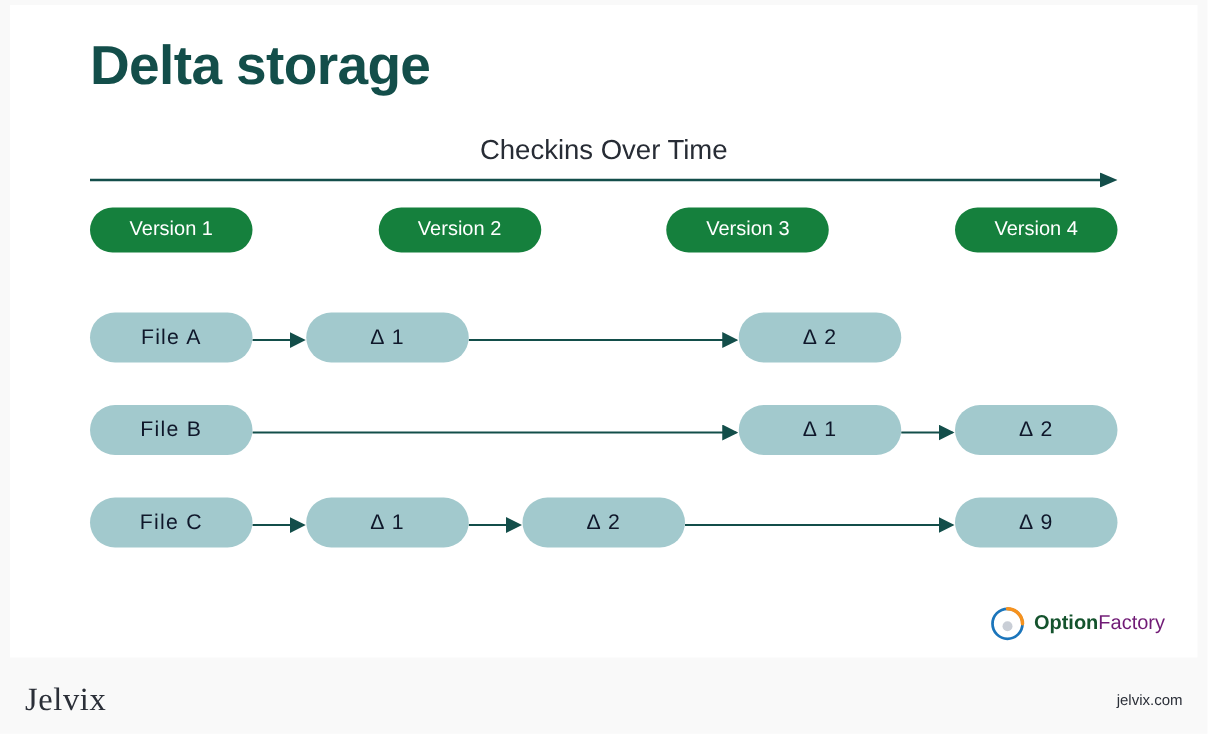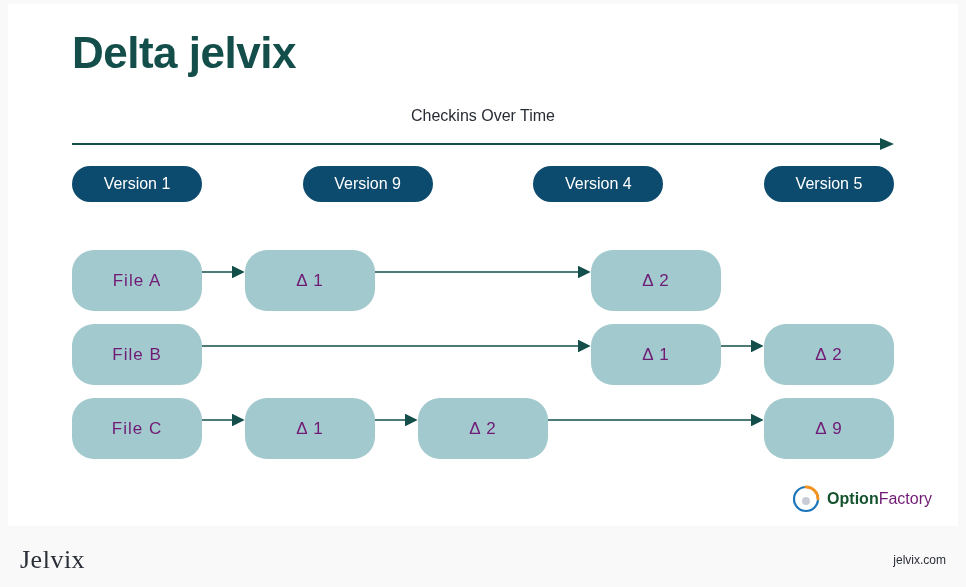--- a/index.html
+++ b/index.html
@@ -21,39 +21,39 @@
     left: 64px; top: 24px;
     font-size: 44px;
     font-weight: 800;
     color: #134e4a;
     letter-spacing: -0.5px;
   }
   .timeline-label {
     position: absolute;
     left: 0; right: 0; top: 103px;
     text-align: center;
-    font-size: 16px;
+    font-size: 22px;
     color: #272c35;
     font-weight: 500;
   }
   .timeline-arrow {
     position: absolute;
     left: 64px; top: 134px;
     width: 822px; height: 12px;
   }
   .version-row {
     position: absolute;
     left: 64px; top: 162px;
     width: 822px;
     display: flex;
     justify-content: space-between;
   }
   .version-pill {
     width: 130px; height: 36px;
-    background: #0c4a6e;
+    background: #15803d;
     color: #fff;
     border-radius: 18px;
     display: flex;
     align-items: center;
     justify-content: center;
     font-size: 16px;
     font-weight: 500;
   }
   .file-row {
     position: absolute;
@@ -66,23 +66,23 @@
   .file-row.c { top: 394px; }
   .file-row svg.connector {
     position: absolute;
     left: 0; top: 0;
     width: 822px; height: 44px;
     z-index: 0;
   }
   .node {
     position: absolute;
     top: 0;
-    width: 130px; height: 61px;
+    width: 130px; height: 40px;
     background: #a2c9cd;
-    color: #701a75;
+    color: #0f172a;
     border-radius: 22px;
     display: flex;
     align-items: center;
     justify-content: center;
     font-size: 17px;
     font-weight: 500;
     z-index: 1;
     letter-spacing: 1px;
   }
   .c1 { left: 0px; }
@@ -118,34 +118,34 @@
   .url {
     font-size: 12px;
     color: #2b2f38;
   }
 </style>
 </head>
 <body>
 
 <div class="slide">
 
-  <div class="title">Delta jelvix</div>
+  <div class="title">Delta storage</div>
 
   <div class="timeline-label">Checkins Over Time</div>
 
   <svg class="timeline-arrow" viewBox="0 0 822 12">
     <line x1="0" y1="6" x2="812" y2="6" stroke="#134e4a" stroke-width="2"></line>
     <polygon points="822,6 808,0 808,12" fill="#134e4a"></polygon>
   </svg>
 
   <div class="version-row">
     <div class="version-pill">Version 1</div>
-    <div class="version-pill">Version 9</div>
+    <div class="version-pill">Version 2</div>
+    <div class="version-pill">Version 3</div>
     <div class="version-pill">Version 4</div>
-    <div class="version-pill">Version 5</div>
   </div>
 
   <div class="file-row a">
     <svg class="connector" viewBox="0 0 822 44">
       <defs>
         <marker id="ahA" markerWidth="8" markerHeight="8" refX="7" refY="4" orient="auto">
           <polygon points="0,0 8,4 0,8" fill="#134e4a"></polygon>
         </marker>
       </defs>
       <line x1="130" y1="22" x2="171" y2="22" stroke="#134e4a" stroke-width="1.6" marker-end="url(#ahA)"></line>

